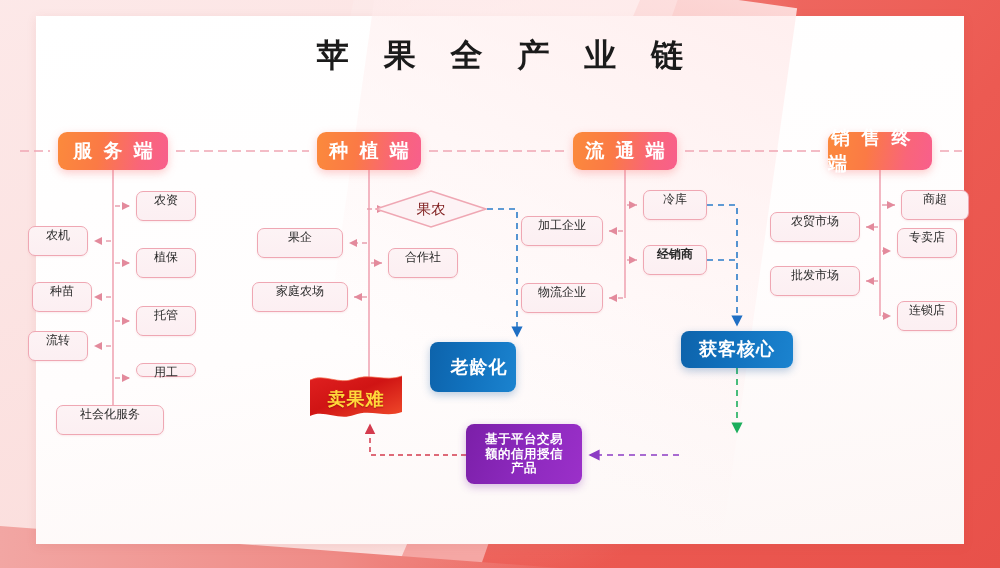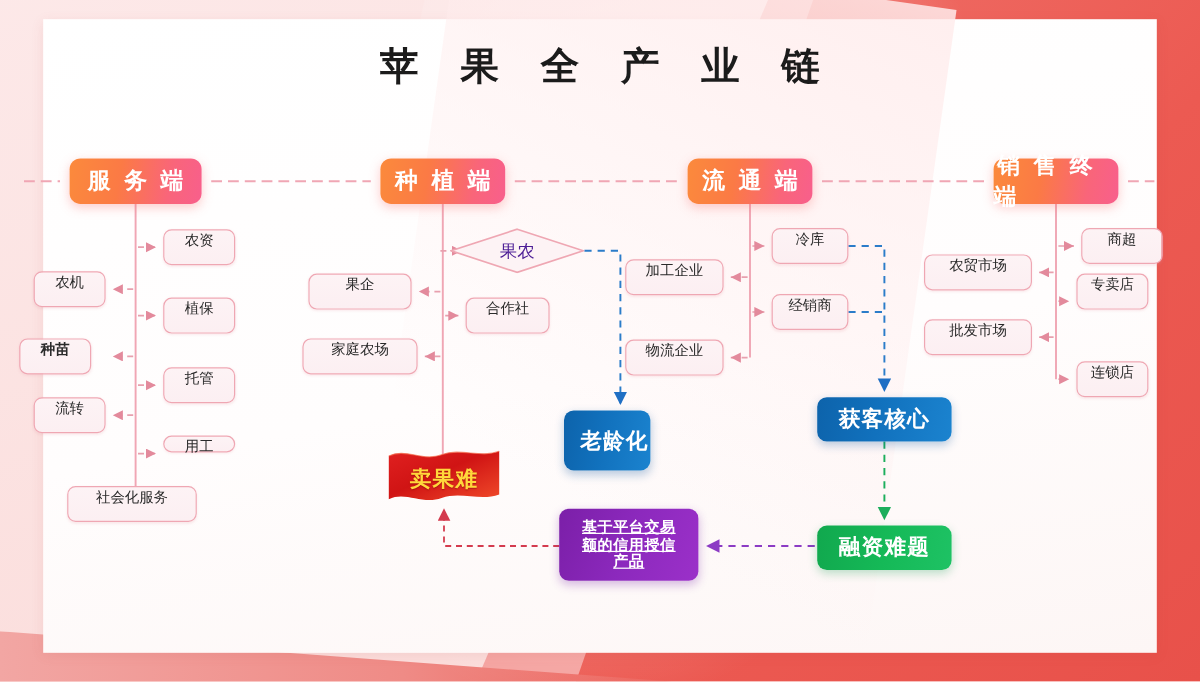--- a/index.html
+++ b/index.html
@@ -91,21 +91,21 @@
     display: flex; align-items: flex-start; justify-content: center;
     white-space: nowrap;
     box-shadow: 0 1px 2px rgba(225,150,160,.18);
   }
   
   .diamond-wrap { position: absolute; }
   .diamond-wrap svg { position: absolute; left: 0; top: 0; }
   .diamond-wrap span {
     position: absolute; left: 0; top: 0; right: 0; bottom: 0;
     display: flex; align-items: center; justify-content: center;
-    font-size: 14.5px; color: #4c1d95;
+    font-size: 14.5px; color: #7f1d1d;
   }
   
   .emph {
     position: absolute;
     border-radius: 8px;
     display: flex; align-items: center; justify-content: center;
     color: #fff; font-weight: bold;
     text-align: center;
     line-height: 1.15;
   }
@@ -116,21 +116,20 @@
   }
   .emph-green {
     background: linear-gradient(100deg, #11a84e 0%, #15b957 50%, #1ec264 100%);
     font-size: 18px; letter-spacing: 1px;
     box-shadow: 0 3px 8px rgba(25,160,85,.30);
   }
   .emph-purple {
     background: linear-gradient(110deg, #7b1fa8 0%, #8c29bd 50%, #9b30c9 100%);
     font-size: 12.5px; letter-spacing: .5px; padding: 5px 6px;
     box-shadow: 0 3px 8px rgba(120,35,170,.30);
-    text-decoration: underline;
   }
   
   .flag { position: absolute; }
   .flag svg { position: absolute; left: 0; top: 0; }
   .flag .flag-text {
     position: absolute; left: 0; top: 0; width: 100%;
     text-align: center;
     font-size: 18px; font-weight: bold;
     color: #ffd83b;
     text-shadow: 0 1px 1px rgba(130,10,10,.55);
@@ -249,21 +248,21 @@
 
   <div class="node" style="left:136px; top:191px; width:60px;  height:30px;">
       <span>农资</span>
     </div>
   <div class="node" style="left:28px;  top:226px; width:60px;  height:30px;">
       <span>农机</span>
     </div>
   <div class="node" style="left:136px; top:248px; width:60px;  height:30px;">
       <span>植保</span>
     </div>
-  <div class="node" style="left:16px;  top:282px; width:60px;  height:30px;font-weight:bold;">
+  <div class="node" style="left:32px;  top:282px; width:60px;  height:30px;">
       <span>种苗</span>
     </div>
   <div class="node" style="left:136px; top:306px; width:60px;  height:30px;">
       <span>托管</span>
     </div>
   <div class="node" style="left:28px;  top:331px; width:60px;  height:30px;">
       <span>流转</span>
     </div>
   <div class="node" style="left:136px; top:363px; width:60px;  height:14px;">
       <span>用工</span>
@@ -288,21 +287,21 @@
     </svg>
     <span>果农</span>
   </div>
 
   <div class="node" style="left:643px; top:190px; width:64px;  height:30px;">
       <span>冷库</span>
     </div>
   <div class="node" style="left:521px; top:216px; width:82px;  height:30px;">
       <span>加工企业</span>
     </div>
-  <div class="node" style="left:643px; top:245px; width:64px;  height:30px;">
+  <div class="node" style="left:643px; top:245px; width:64px;  height:30px;font-weight:bold;">
       <span>经销商</span>
     </div>
   <div class="node" style="left:521px; top:283px; width:82px;  height:30px;">
       <span>物流企业</span>
     </div>
 
   <div class="node" style="left:901px; top:190px; width:68px; height:30px;">
       <span>商超</span>
     </div>
   <div class="node" style="left:770px; top:212px; width:90px; height:30px;">
@@ -311,37 +310,34 @@
   <div class="node" style="left:897px; top:228px; width:60px; height:30px;">
       <span>专卖店</span>
     </div>
   <div class="node" style="left:770px; top:266px; width:90px; height:30px;">
       <span>批发市场</span>
     </div>
   <div class="node" style="left:897px; top:301px; width:60px; height:30px;">
       <span>连锁店</span>
     </div>
 
-  <div class="emph emph-blue" style="left:470px; top:342px; width:72px; height:50px;padding-left:12px;">
+  <div class="emph emph-blue" style="left:430px; top:342px; width:86px; height:50px;padding-left:12px;">
     <span>老龄化</span>
   </div>
   <div class="emph emph-blue" style="left:681px; top:331px; width:112px; height:37px;">
     <span>获客核心</span>
-  </div>
-  <div class="emph emph-green" style="left:681px; top:438px; width:112px; height:37px;">
-    <span>融资难题</span>
   </div>
 
   <div class="emph emph-purple" style="left:466px; top:424px; width:116px; height:60px; flex-direction:column;">
     <span>基于平台交易</span>
     <span>额的信用授信</span>
     <span>产品</span>
   </div>
 
-  <div class="flag" style="left:322px; top:372px; width:96px; height:52px;">
+  <div class="flag" style="left:308px; top:372px; width:96px; height:52px;">
     <svg width="96" height="52" viewBox="0 0 96 52">
       <defs>
         <linearGradient id="flagGrad" x1="0" y1="0" x2="1" y2="1">
           <stop offset="0%" stop-color="#e02020"></stop>
           <stop offset="45%" stop-color="#d01414"></stop>
           <stop offset="100%" stop-color="#f04a2a"></stop>
         </linearGradient>
       </defs>
       <path d="M2,8 C16,1 30,13 46,7 C62,1 78,10 94,4 L94,40 C78,46 62,37 46,43 C30,49 16,37 2,44 Z" fill="url(#flagGrad)"></path>
       <path d="M2,8 C16,1 30,13 46,7 C62,1 78,10 94,4" fill="none" stroke="#f36a4a" stroke-width="1" opacity=".7"></path>

